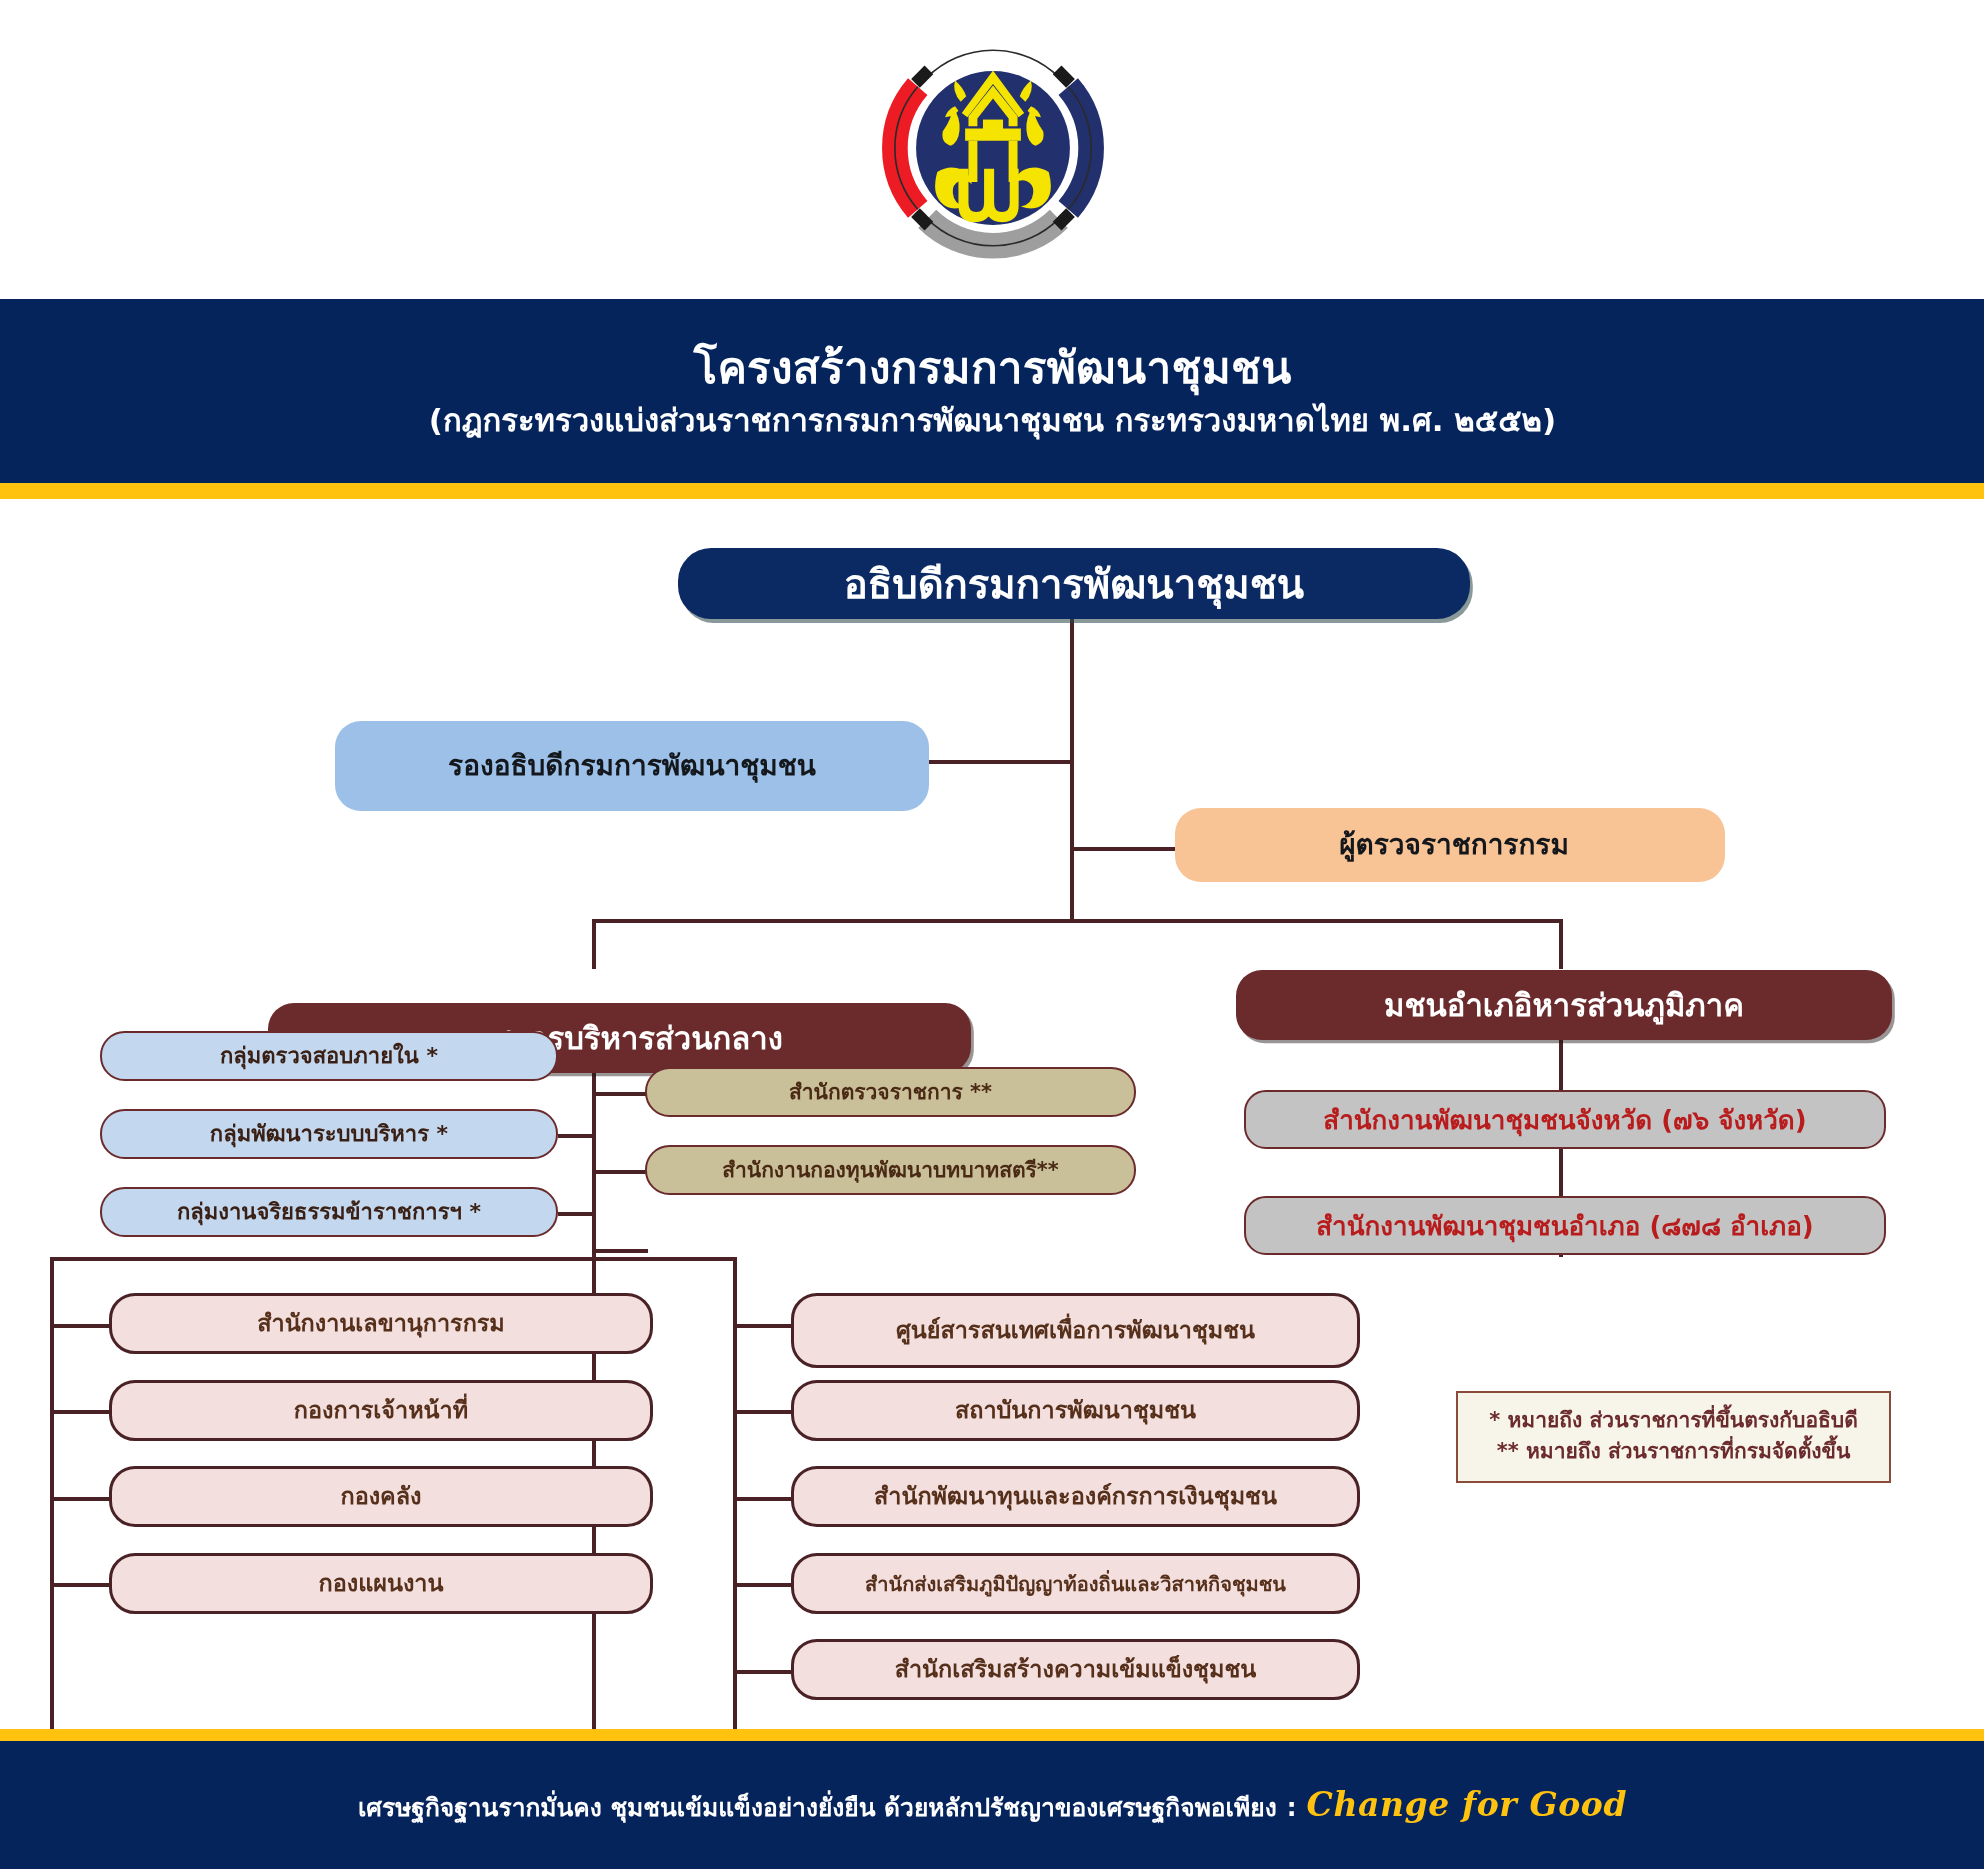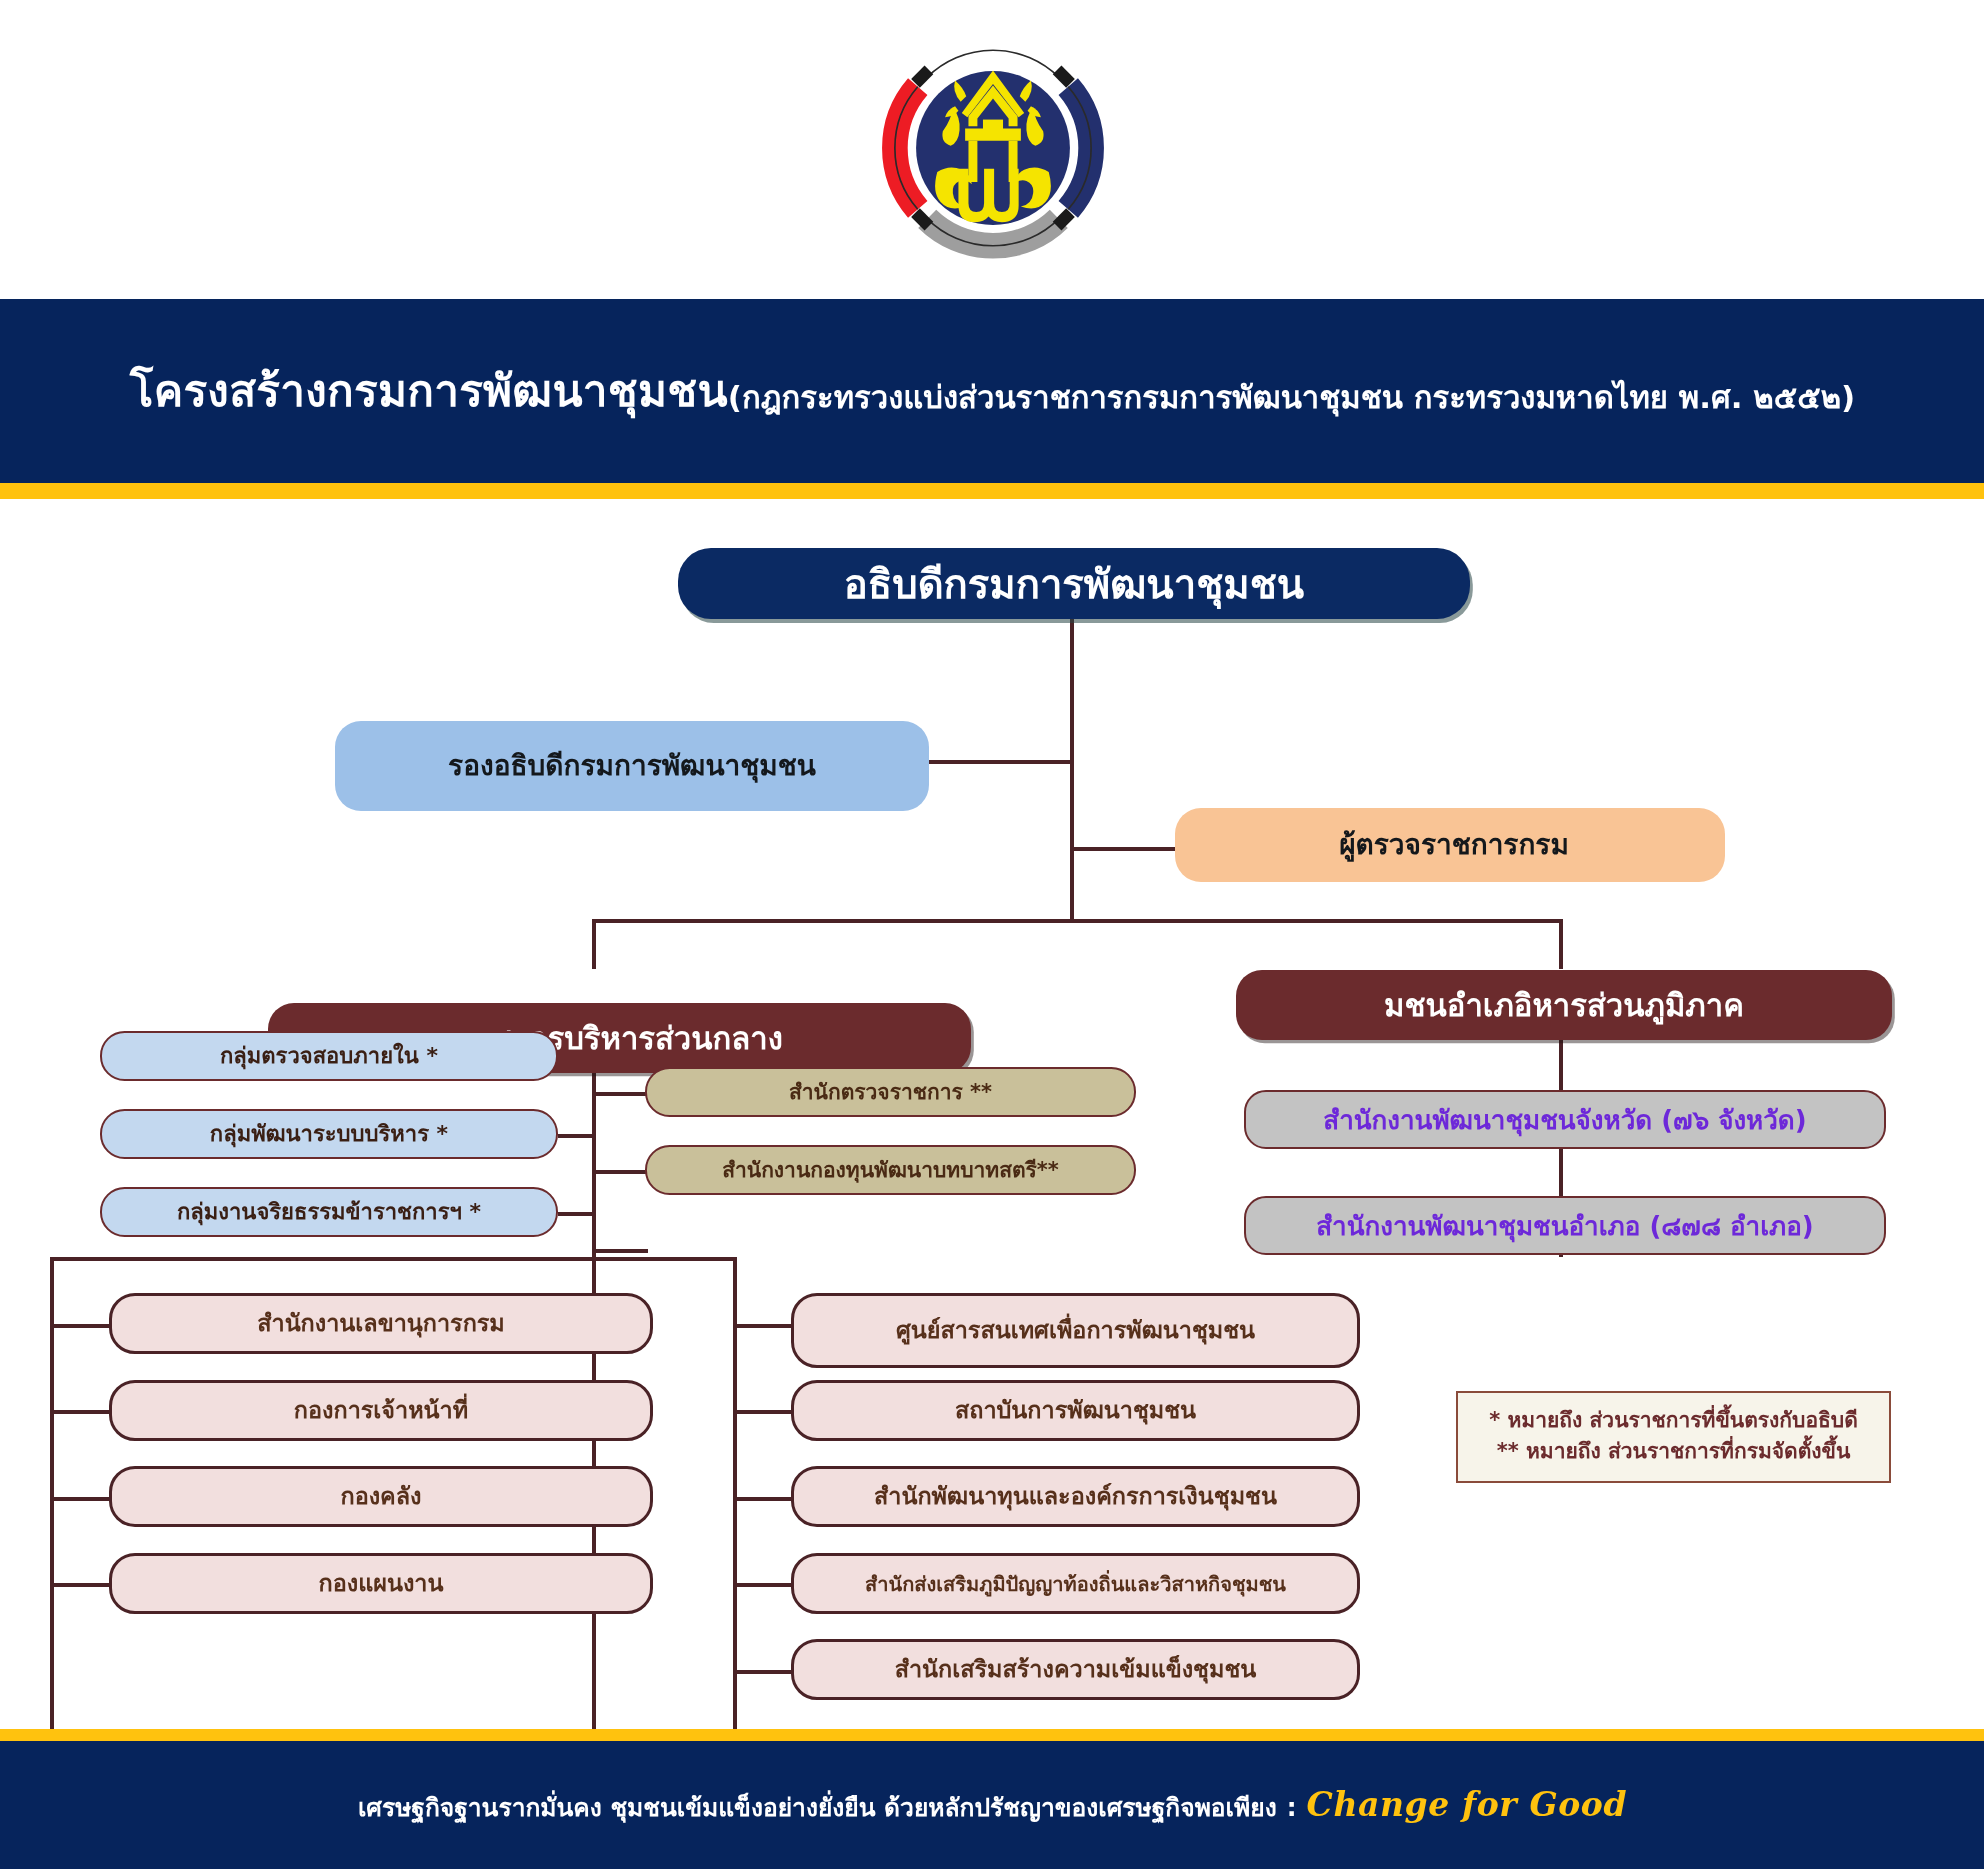--- a/index.html
+++ b/index.html
@@ -12,21 +12,21 @@
   }
 
   
   #logo-area { position:absolute; left:0; top:0; width:1985px; height:299px; }
   #logo-wrap { position:absolute; left:859px; top:16.7px; width:268px; height:262px; }
 
   
   #header-band {
     position:absolute; left:0; top:299px; width:1985px; height:184px;
     background:#06245c;
-    display:flex; flex-direction:row; align-items:center; justify-content:center;
+    display:flex; flex-direction:column; align-items:center; justify-content:center;
   }
   #header-title {
     color:#ffffff; font-size:44px; font-weight:bold; line-height:1.05;
     text-align:center; letter-spacing:0.3px; white-space:nowrap;
   }
   #header-sub {
     color:#ffffff; font-size:31px; font-weight:bold; line-height:1.1;
     text-align:center; margin-top:12.3px; white-space:nowrap;
   }
   #header-rule-top { position:absolute; left:0; top:483px; width:1985px; height:15.6px; background:#ffc20e; }
@@ -85,21 +85,21 @@
   }
   
   .n-olive {
     background:#c9c09a; color:#4a2a14;
     border:2.8px solid #6b2b2d;
     border-radius:24.6px;
     font-size:21px;
   }
   
   .n-grey {
-    background:#c3c3c3; color:#6d28d9;
+    background:#c3c3c3; color:#b91c1c;
     border:2.8px solid #6b2b2d;
     border-radius:22px;
     font-size:26px;
   }
   
   .n-pink {
     background:#f2dfde; color:#57301b;
     border:3.3px solid #4a2226;
     border-radius:26px;
     font-size:23.4px;

